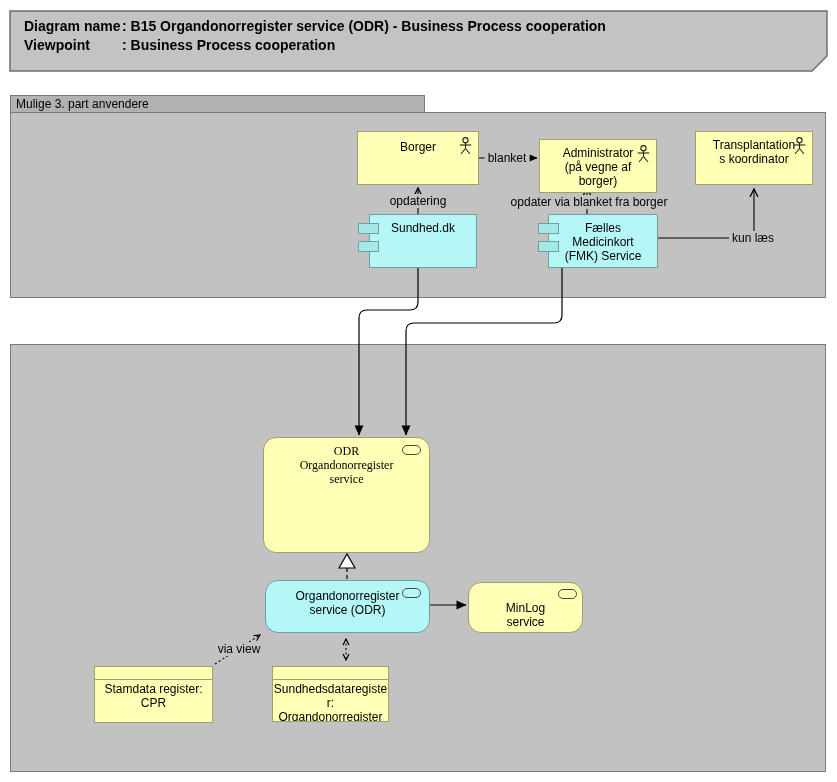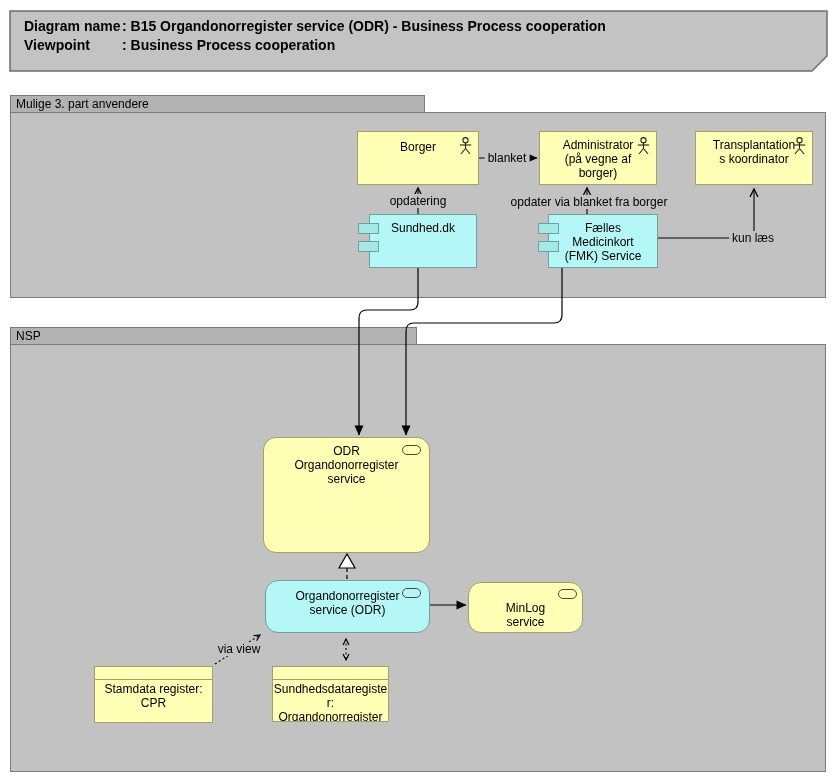--- a/index.html
+++ b/index.html
@@ -46,21 +46,20 @@
     white-space:nowrap;transform:translateX(-50%);}
 </style>
 </head>
 <body>
 
 <div id="canvas">
 
   <div class="abs group-tab" style="left:10px;top:95px;width:415px;height:18px;">Mulige 3. part anvendere</div>
   <div class="abs group-body" style="left:10px;top:112px;width:816px;height:186px;"></div>
 
-  <div class="abs group-tab" style="left:10px;top:327px;width:407px;height:18px;">NSP</div>
   <div class="abs group-body" style="left:10px;top:344px;width:816px;height:428px;"></div>
 
   <svg class="overlay">
     <defs>
       <marker id="mFilled" markerUnits="userSpaceOnUse" markerWidth="11" markerHeight="10" refX="10" refY="5" orient="auto">
         <path d="M0.5,0.5 L10.5,5 L0.5,9.5 Z" fill="#000"></path>
       </marker>
       <marker id="mOpen" markerUnits="userSpaceOnUse" markerWidth="12" markerHeight="12" refX="9" refY="5" orient="auto">
         <path d="M1,1 L9,5 L1,9" fill="none" stroke="#000" stroke-width="1.3"></path>
       </marker>
@@ -113,21 +112,21 @@
       <g fill="none" stroke="#222" stroke-width="1.1">
         <circle cx="6.5" cy="3.2" r="2.6"></circle>
           <line x1="6.5" y1="5.8" x2="6.5" y2="11.5"></line>
         <line x1="0.8" y1="8" x2="12.2" y2="8"></line>
         <line x1="6.5" y1="11.5" x2="2" y2="17"></line>
           <line x1="6.5" y1="11.5" x2="11" y2="17"></line>
       </g>
     </svg>
   </div>
 
-  <div class="abs node biz" style="left:539px;top:131px;width:118px;height:54px;padding-top:6px;">
+  <div class="abs node biz" style="left:539px;top:139px;width:118px;height:54px;padding-top:6px;">
     <span class="line-span">Administrator</span>
     <span class="line-span">(på vegne af</span>
     <span class="line-span">borger)</span>
     <svg class="actor-ico" viewBox="0 0 13 18">
       <g fill="none" stroke="#222" stroke-width="1.1">
         <circle cx="6.5" cy="3.2" r="2.6"></circle>
           <line x1="6.5" y1="5.8" x2="6.5" y2="11.5"></line>
         <line x1="0.8" y1="8" x2="12.2" y2="8"></line>
         <line x1="6.5" y1="11.5" x2="2" y2="17"></line>
           <line x1="6.5" y1="11.5" x2="11" y2="17"></line>
@@ -156,21 +155,21 @@
   <div class="abs comp-ico" style="left:358px;top:241px;"></div>
 
   <div class="abs node appc" style="left:548px;top:214px;width:110px;height:54px;padding-top:6px;">
     <span class="line-span">Fælles</span>
     <span class="line-span">Medicinkort</span>
     <span class="line-span">(FMK) Service</span>
   </div>
   <div class="abs comp-ico" style="left:538px;top:223px;"></div>
   <div class="abs comp-ico" style="left:538px;top:241px;"></div>
 
-  <div class="abs node svc yellow" style="left:263px;top:437px;width:167px;height:116px;padding-top:6px;">
+  <div class="abs node svc yellow" style="left:263px;top:437px;width:167px;height:116px;padding-top:6px;font-family:Liberation Serif, serif;">
     <span class="line-span">ODR</span>
     <span class="line-span">Organdonorregister</span>
     <span class="line-span">service</span>
     <span class="pill-ico"></span>
   </div>
 
   <div class="abs node svc" style="left:265px;top:580px;width:165px;height:53px;padding-top:8px;">
     <span class="line-span">Organdonorregister</span>
     <span class="line-span">service (ODR)</span>
     <span class="pill-ico"></span>

